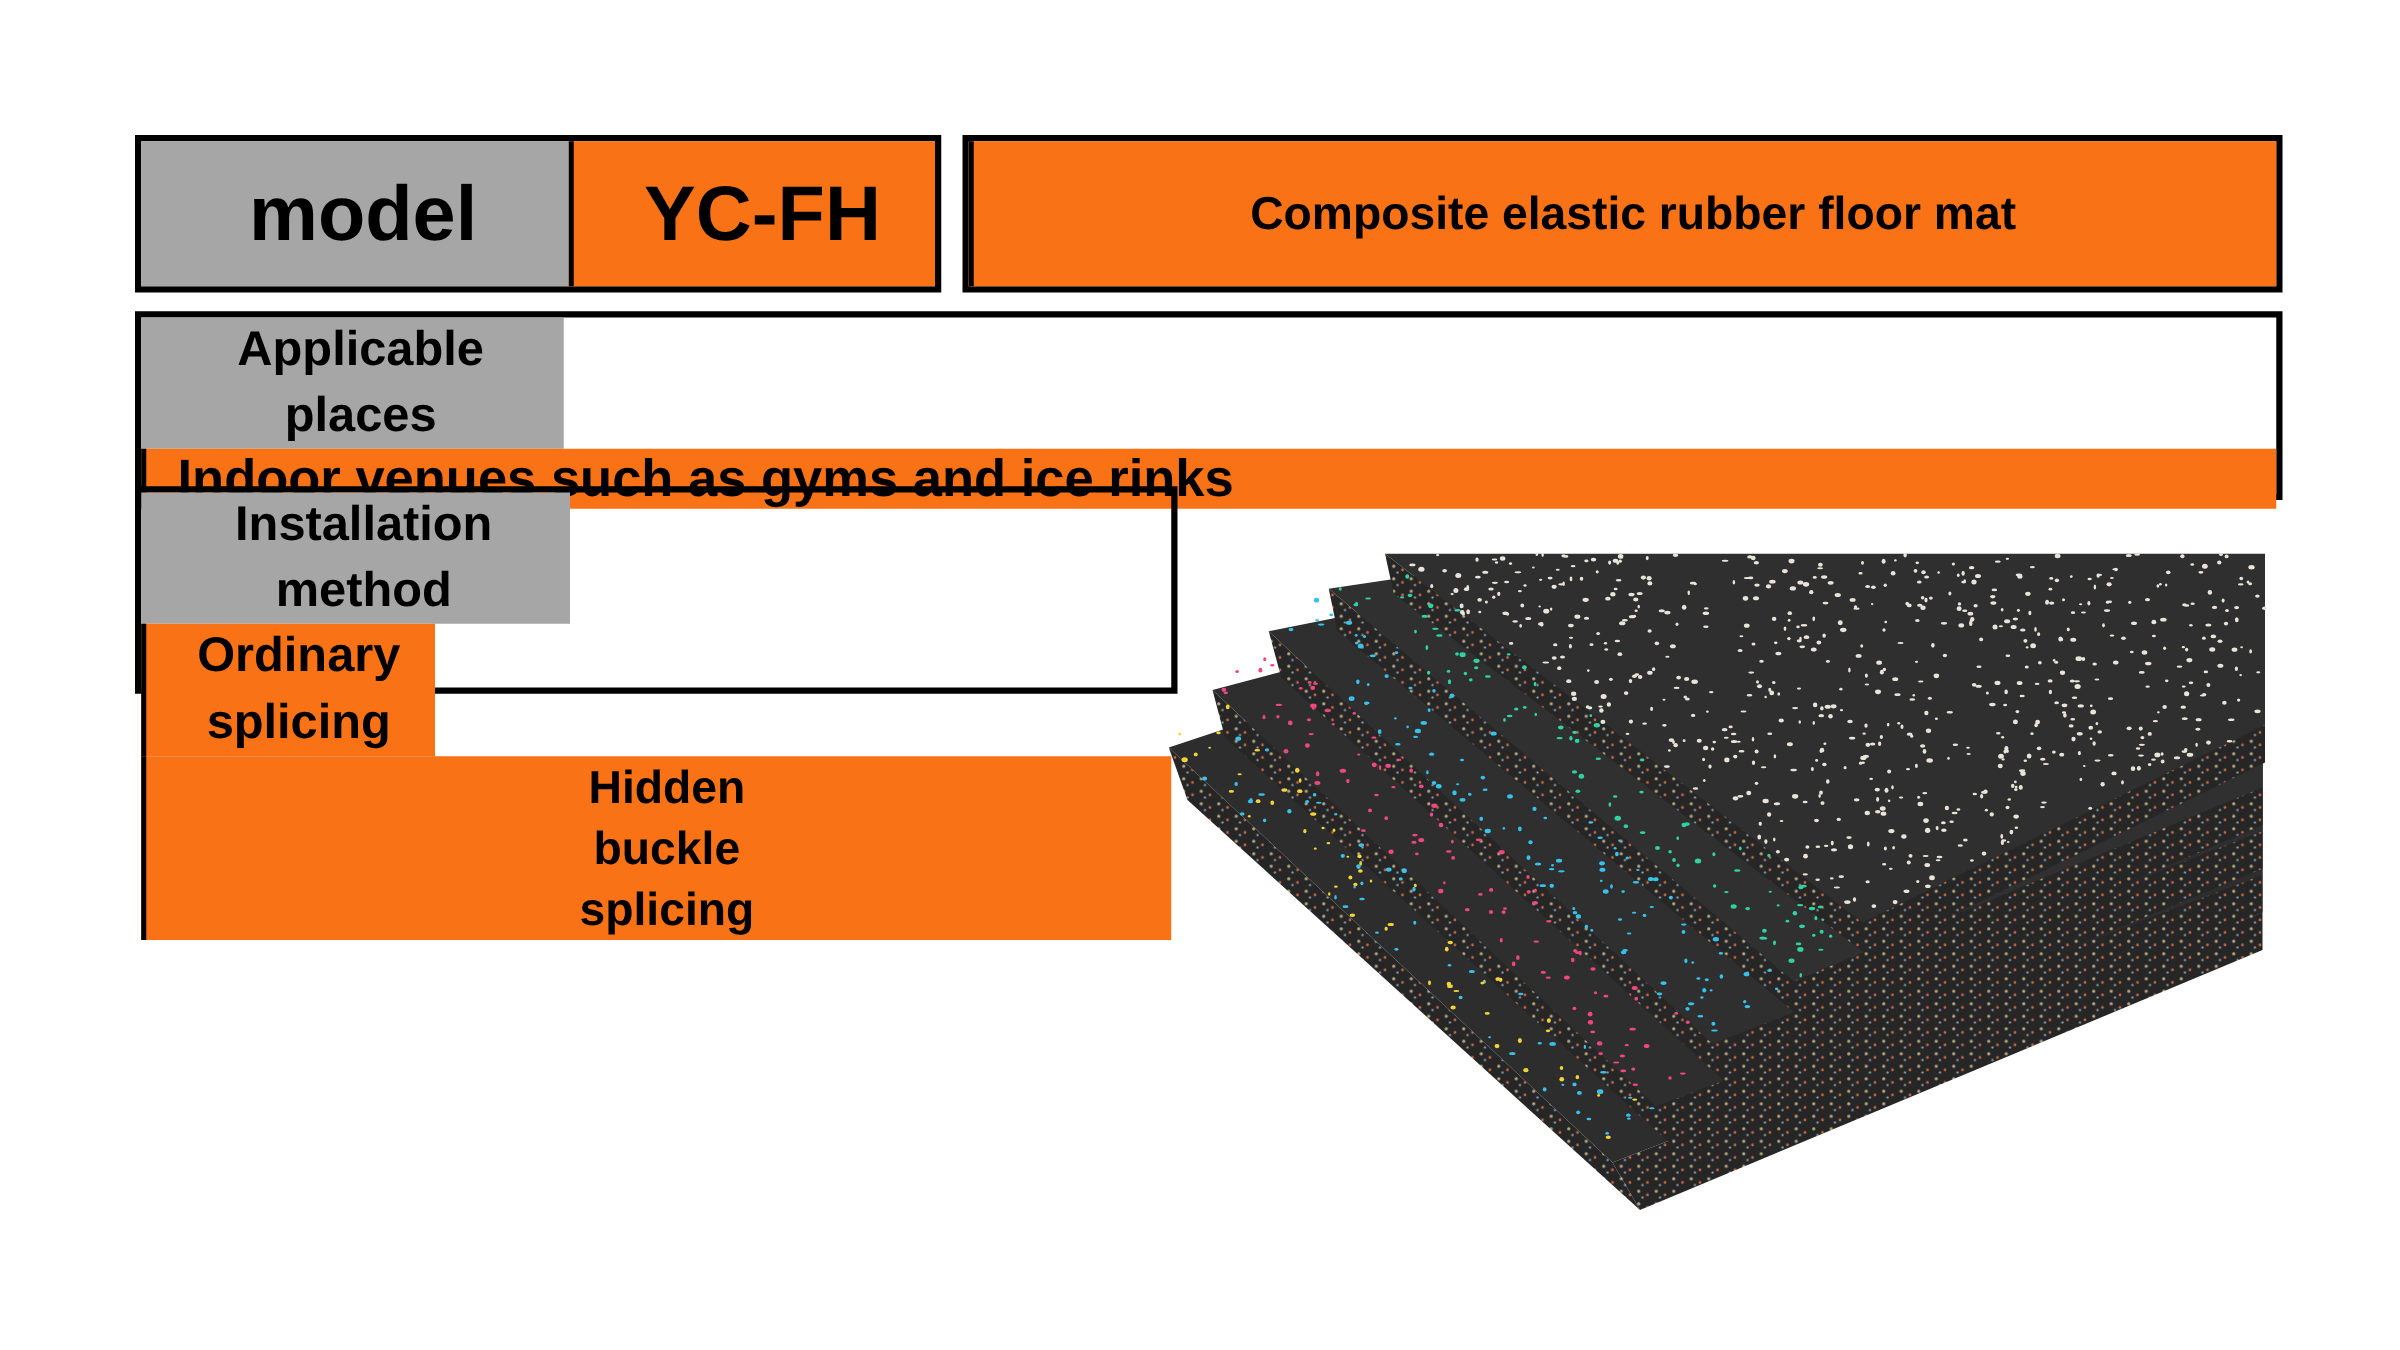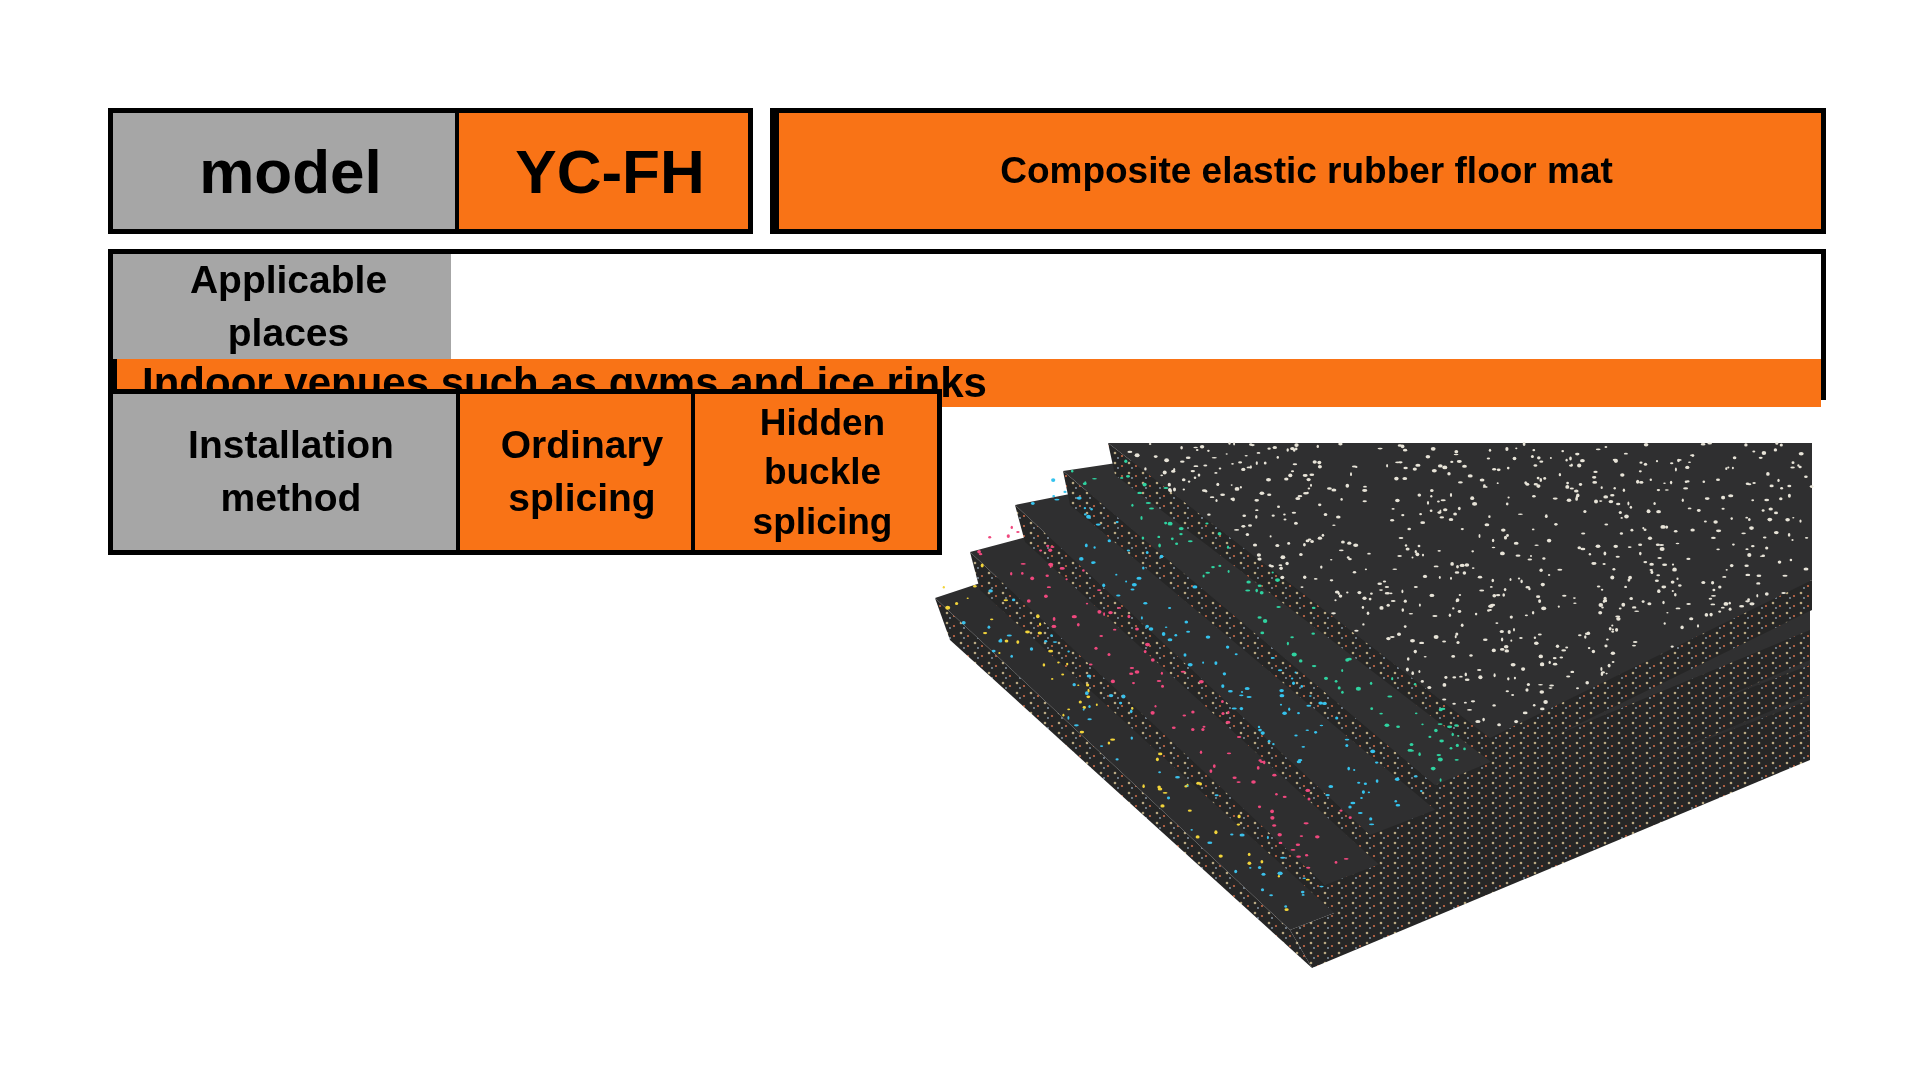--- a/index.html
+++ b/index.html
@@ -16,21 +16,21 @@
   #model-table .val { flex:1; font-size:62px; }
 
   #name-table { left:770px; top:108px; width:1056px; height:126px; }
   #name-table .lab { width:335px; font-size:62px; }
   #name-table .val { flex:1; font-size:37px; }
 
   #applicable-table { left:108px; top:249px; width:1718px; height:151px;flex-direction:column; }
   #applicable-table .lab { width:338px; font-size:39px; line-height:1.35; }
   #applicable-table .val { flex:1; font-size:42px; justify-content:flex-start; padding-left:25px; }
 
-  #install-table { left:108px; top:389px; width:834px; height:166px; }
+  #install-table { left:108px; top:389px; width:834px; height:166px;flex-direction:column; }
   #install-table .lab { width:343px; font-size:39px; line-height:1.35; }
   #install-table .v1 { width:235px; font-size:39px; line-height:1.35; }
   #install-table .v2 { flex:1; font-size:37px; line-height:1.33; }
 
   #product-image { position:absolute; left:930px; top:430px; width:900px; height:560px; }
 </style>
 </head>
 <body>
 
 <div class="box" id="model-table">

